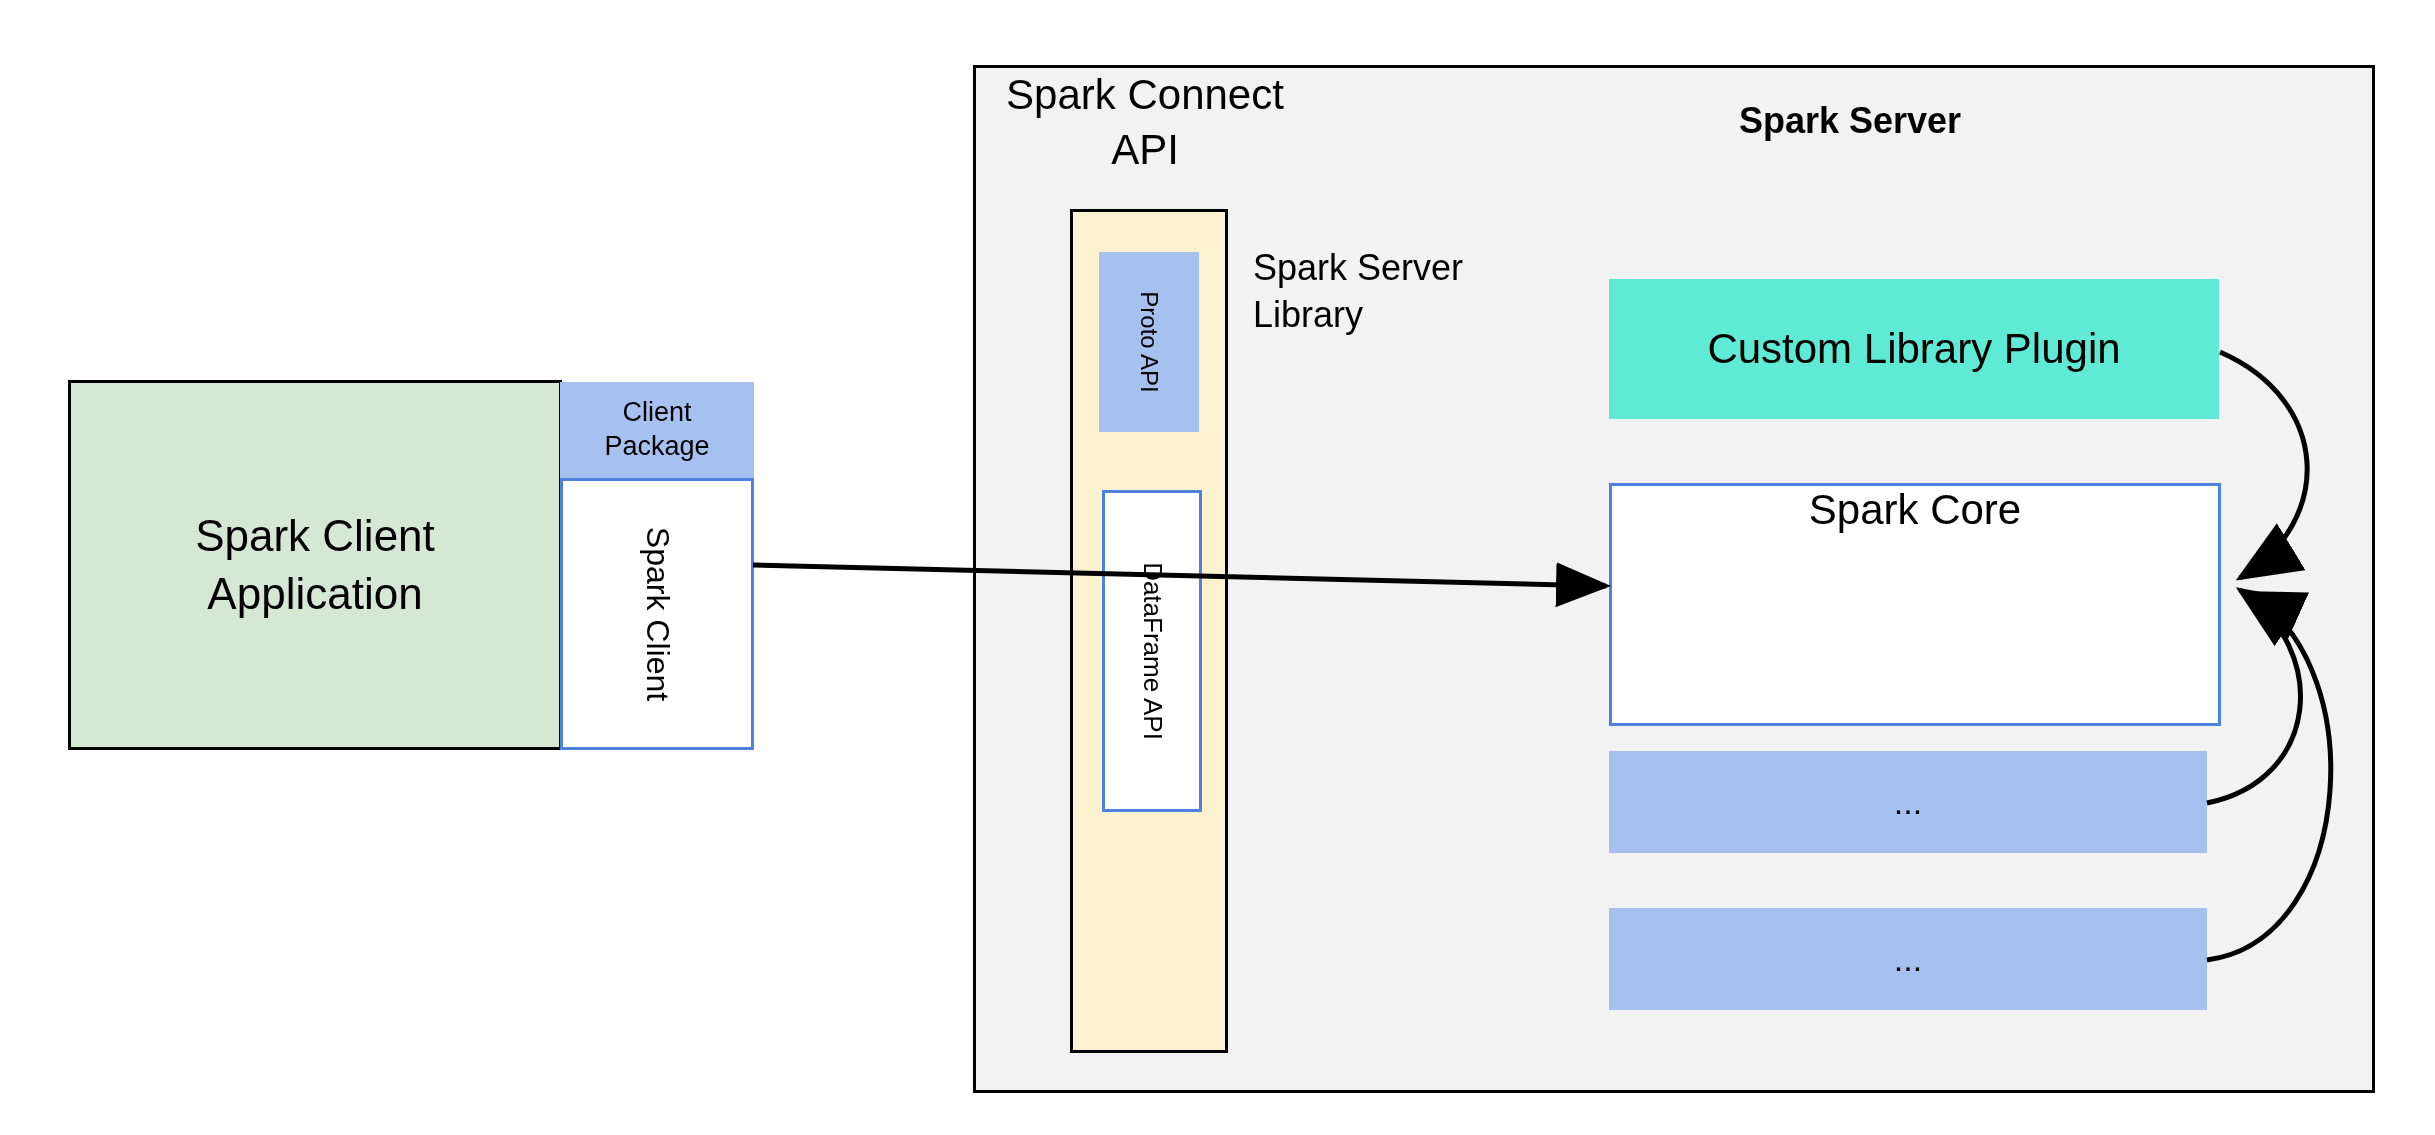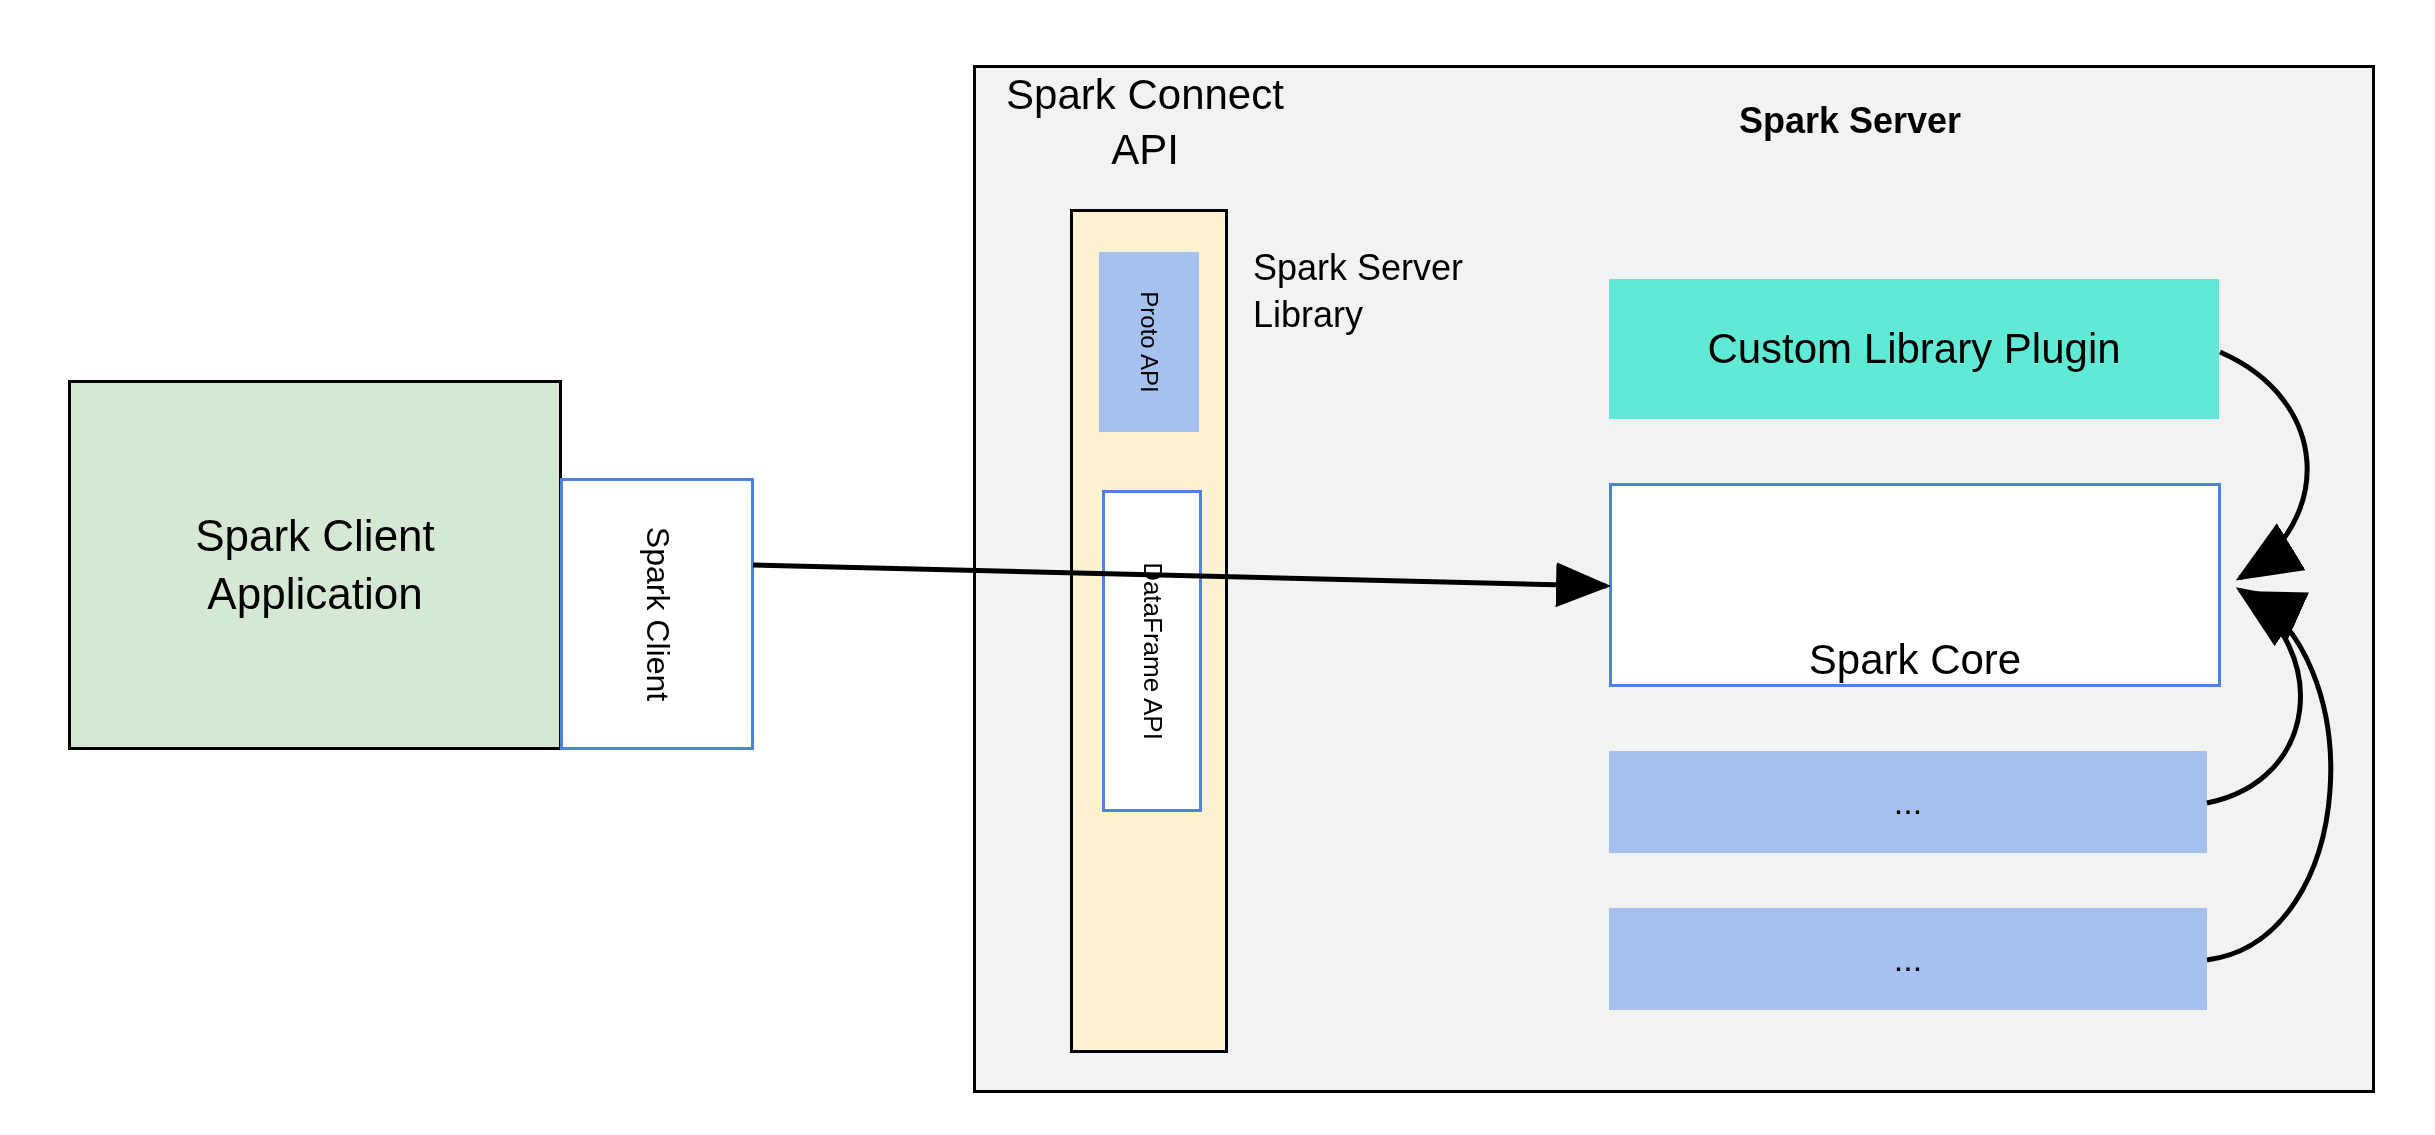--- a/index.html
+++ b/index.html
@@ -119,24 +119,24 @@
   .plugin-box {
     left: 1609px; top: 279px;
     width: 610px; height: 140px;
     background: #5eead4;
     display: flex; align-items: center; justify-content: center;
     font-size: 42px;
     z-index: 3;
   }
   .spark-core {
     left: 1609px; top: 483px;
-    width: 612px; height: 204px;
+    width: 612px; height: 243px;
     background: #ffffff;
     border: 3px solid #4d82de;
-    display: flex; align-items: flex-end; justify-content: center;
+    display: flex; align-items: flex-start; justify-content: center;
     font-size: 42px;
     z-index: 3;
   }
   .dots-box-1 {
     left: 1609px; top: 751px;
     width: 598px; height: 102px;
     background: #a6c1f0;
     display: flex; align-items: center; justify-content: center;
     font-size: 34px;
     z-index: 3;
@@ -197,20 +197,24 @@
   </div>
   <div class="abs dots-box-2">
     <span>...</span>
   </div>
 
   <div class="abs client-app">
     <span style="white-space: pre-line;">Spark Client
 Application</span>
   </div>
 
+  <div class="abs client-pkg">
+    <span style="white-space: pre-line;">Client
+Package</span>
+  </div>
 
   <div class="abs spark-client">
     <span class="vert-text">Spark Client</span>
   </div>
 
   <svg id="arrows" viewBox="0 0 2435 1135" preserveAspectRatio="none">
     <defs>
       <marker id="arrowhead" markerWidth="11" markerHeight="9" refX="10" refY="4.5" orient="auto" markerUnits="strokeWidth">
         <path d="M0,0 L11,4.5 L0,9 z" fill="#000000"></path>
       </marker>

